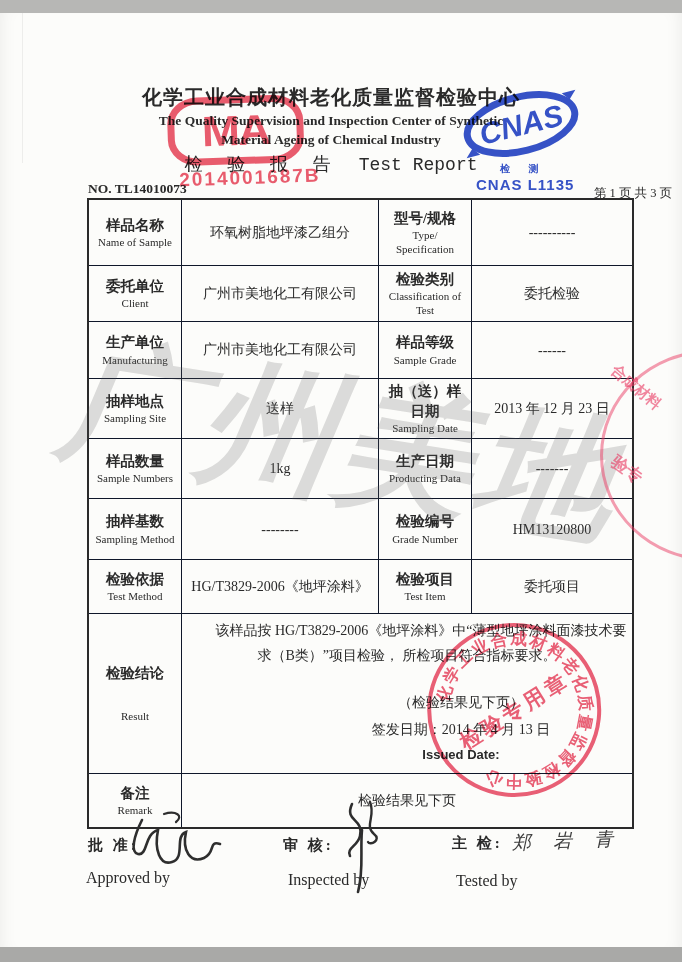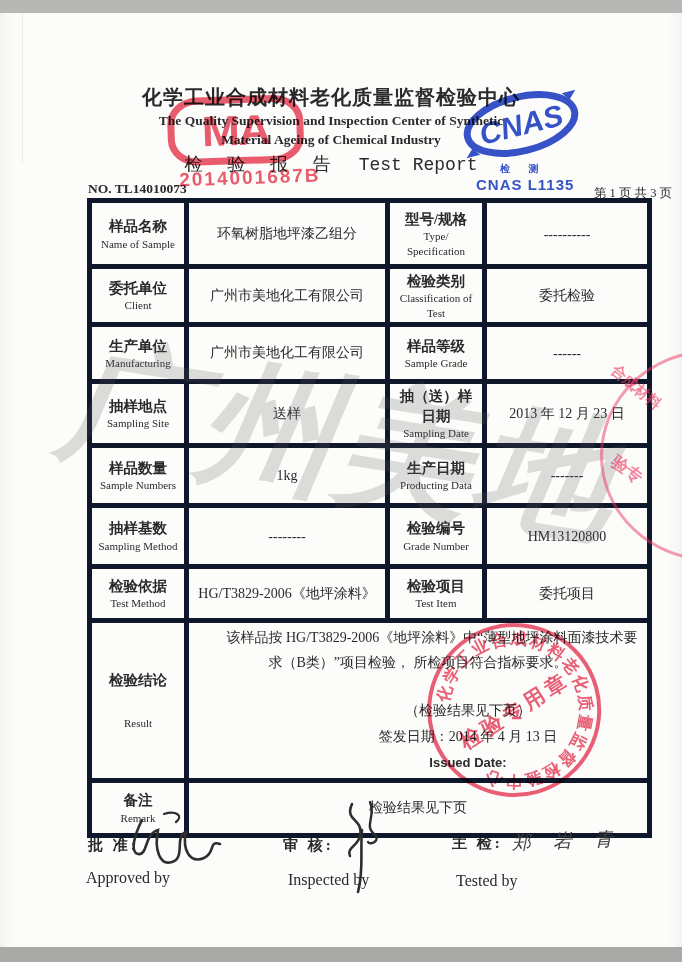--- a/index.html
+++ b/index.html
@@ -39,21 +39,21 @@
        font-size:15px;font-weight:bold;letter-spacing:1px;}
 
   
   .watermark{position:absolute;left:70px;top:352px;z-index:5;pointer-events:none;white-space:nowrap;
        font-family:"DejaVu Sans",sans-serif;font-size:136px;font-weight:bold;
        color:rgba(90,90,90,.20);transform:rotate(9deg) skewX(-14deg);letter-spacing:4px;}
 
   
   table.report{position:absolute;left:87px;top:198px;width:508px;z-index:1;
        border-collapse:collapse;table-layout:fixed;border:2px solid #2a2a2a;}
-  table.report td{border:5px solid #0f172a;text-align:center;vertical-align:middle;padding:2px 4px;margin-left:26px;}
+  table.report td{border:1px solid #0f172a;text-align:center;vertical-align:middle;padding:2px 4px;margin-left:26px;}
   .c1{width:84px;} .c2{width:188px;} .c3{width:84px;} .c4{width:152px;}
   tr.r1{height:66px;} tr.r2{height:56px;} tr.r3{height:57px;} tr.r4{height:60px;}
   tr.r5{height:60px;} tr.r6{height:61px;} tr.r7{height:54px;} tr.r8{height:160px;} tr.r9{height:55px;}
   .lbl-cn{display:block;font-size:14.5px;font-weight:bold;line-height:1.4;}
   .lbl-en{display:block;font-size:11px;line-height:1.3;}
   .val{font-size:14px;}
   td.concl{ text-align:left;vertical-align:top;padding:8px 12px 4px 12px;}
   .concl-text{font-size:14px;line-height:1.8;text-indent:2em;}
   .seal-block{margin:22px 0 0 150px;width:250px;text-align:center;font-size:14px;line-height:1.9;}
   .issued{font-family:"Liberation Sans","DejaVu Sans",sans-serif;font-weight:bold;font-size:13px;}

